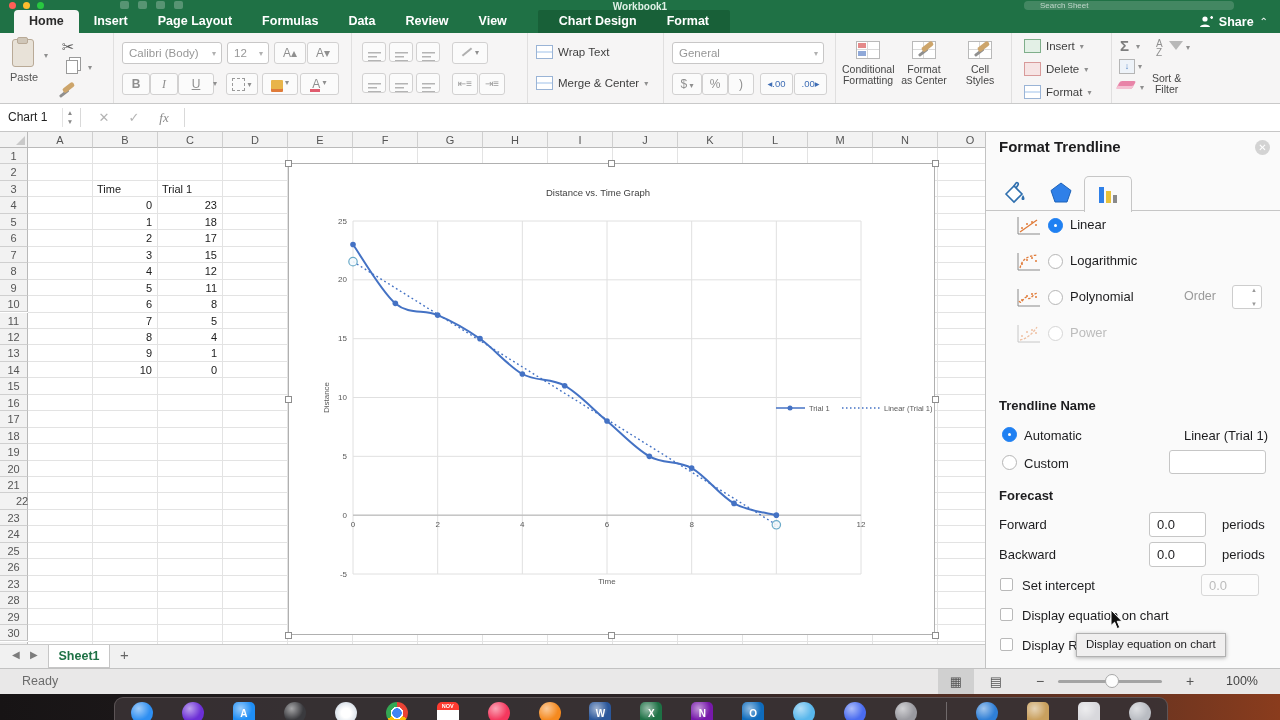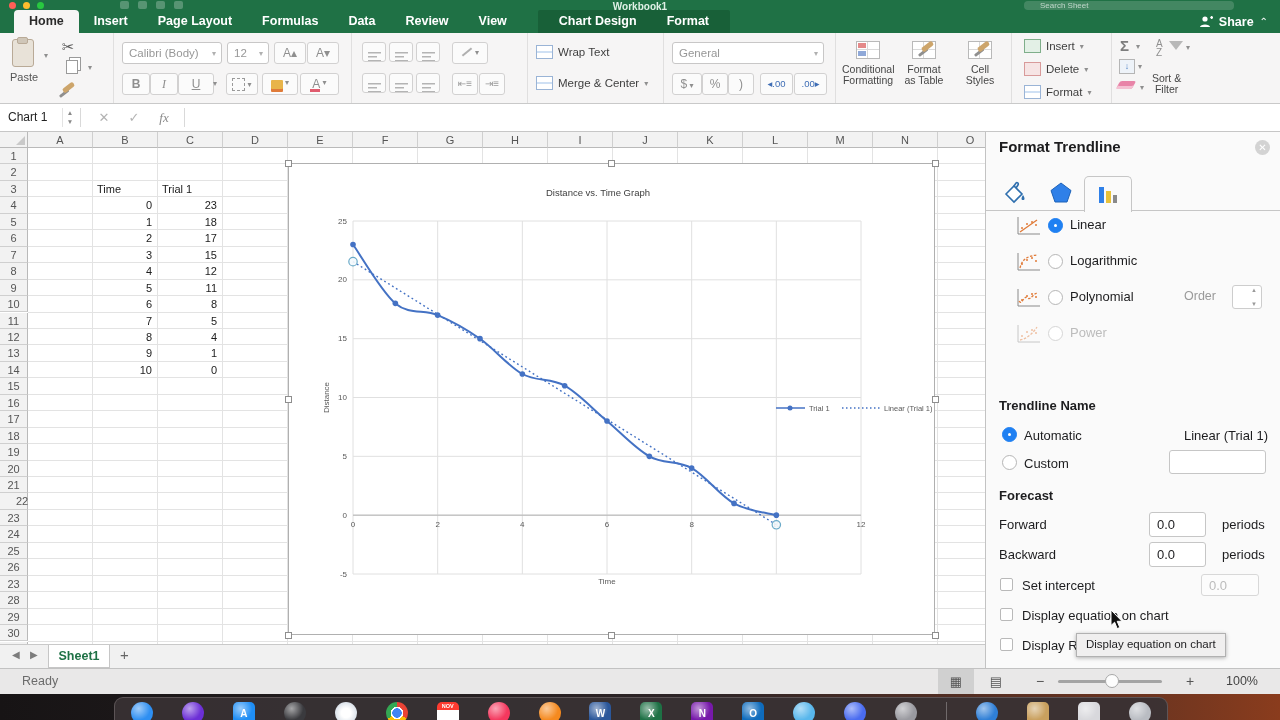--- a/index.html
+++ b/index.html
@@ -209,21 +209,21 @@
       <span class="btn" style="position:absolute;left:130px;top:40px;width:31px;height:20px;line-height:20px;font-size:9.5px;color:#3e6db5">.00▸</span>
     </div>
 
     <div class="rgroup" style="left:836px;width:176px">
       <div class="bigbtn" style="left:6px;top:8px">
         <span class="minigrid"><span style="position:absolute;left:1px;top:1px;width:8px;height:5px;background:#e48989"></span><span style="position:absolute;left:1px;top:9px;width:8px;height:5px;background:#8fa8d8"></span></span>
         <div style="margin-top:3px"><span>Conditional</span><br><span>Formatting</span></div>
       </div>
       <div class="bigbtn" style="left:62px;top:8px">
         <span class="minigrid"><span class="brush" style="left:8px;top:2px"></span></span>
-        <div style="margin-top:3px"><span>Format</span><br><span>as Table</span></div>
+        <div style="margin-top:3px"><span>Format</span><br><span>as Center</span></div>
       </div>
       <div class="bigbtn" style="left:118px;top:8px">
         <span class="minigrid"><span class="brush" style="left:8px;top:2px"></span></span>
         <div style="margin-top:3px"><span>Cell</span><br><span>Styles</span></div>
       </div>
     </div>
 
     <div class="rgroup" style="left:1012px;width:100px">
       <div class="smallrow" style="left:12px;top:6px">
           <span class="cellicon" style="border-color:#7fae8a;background:#e3f0e6"></span>

